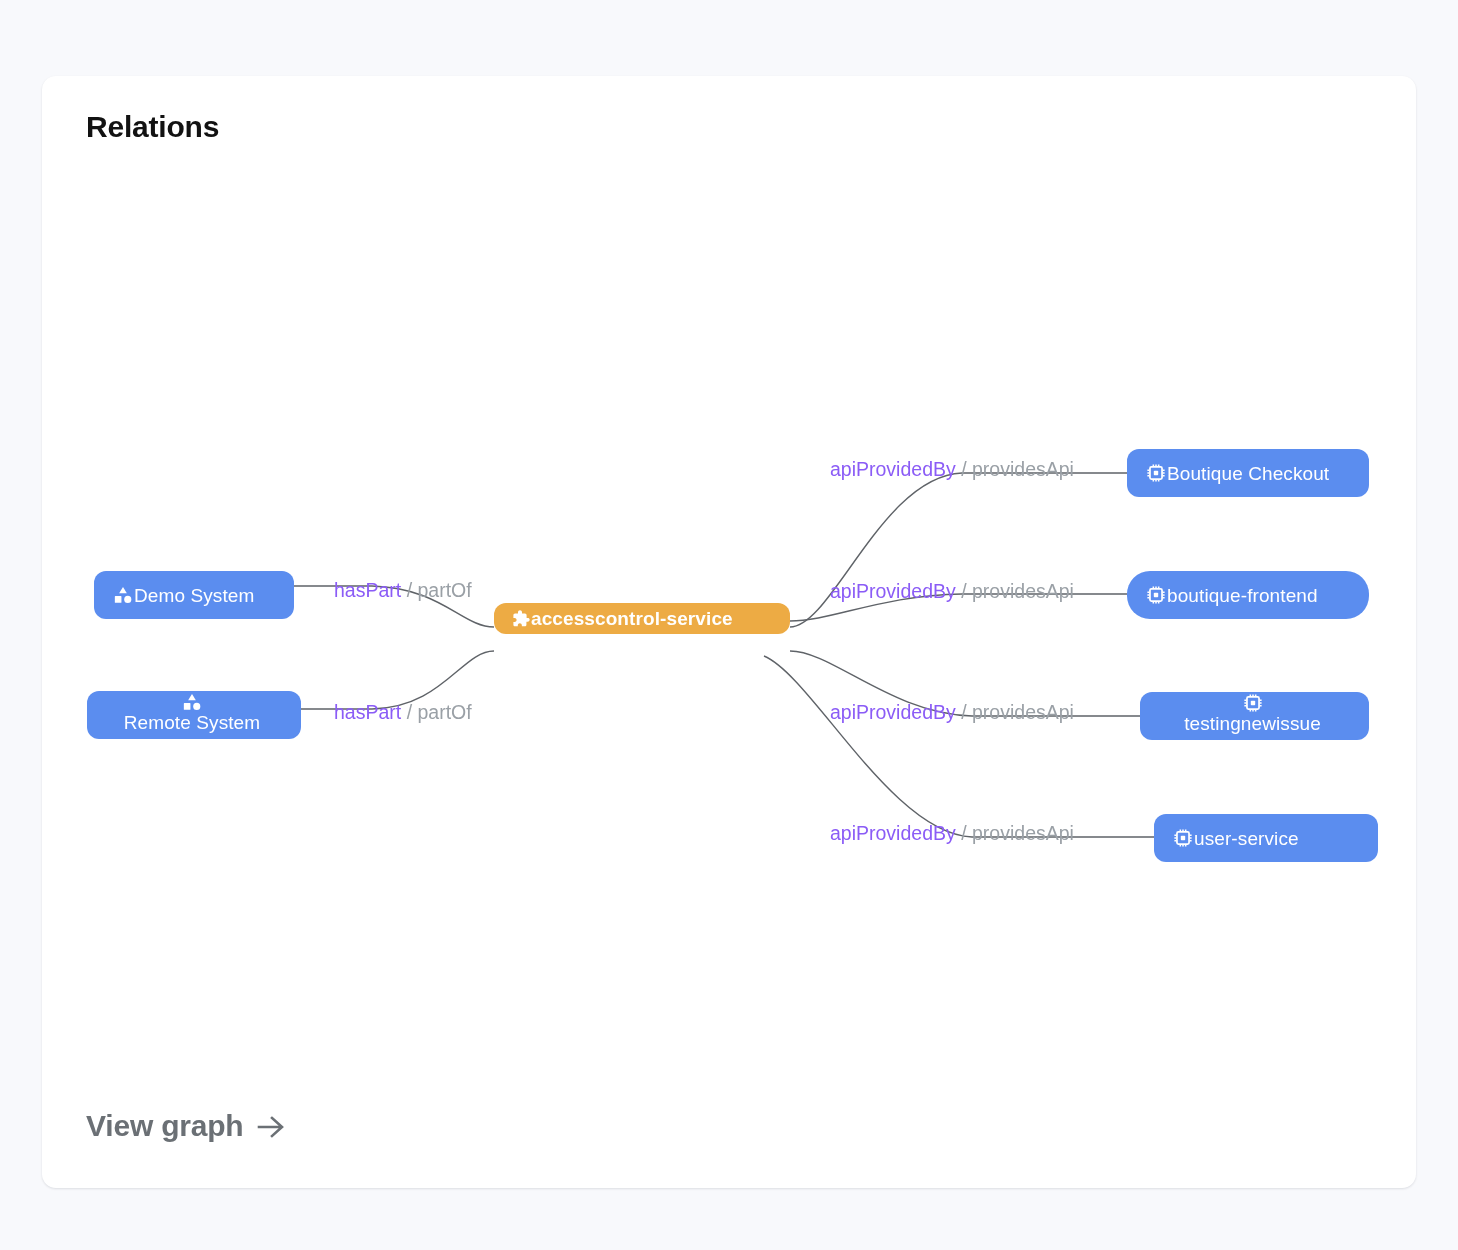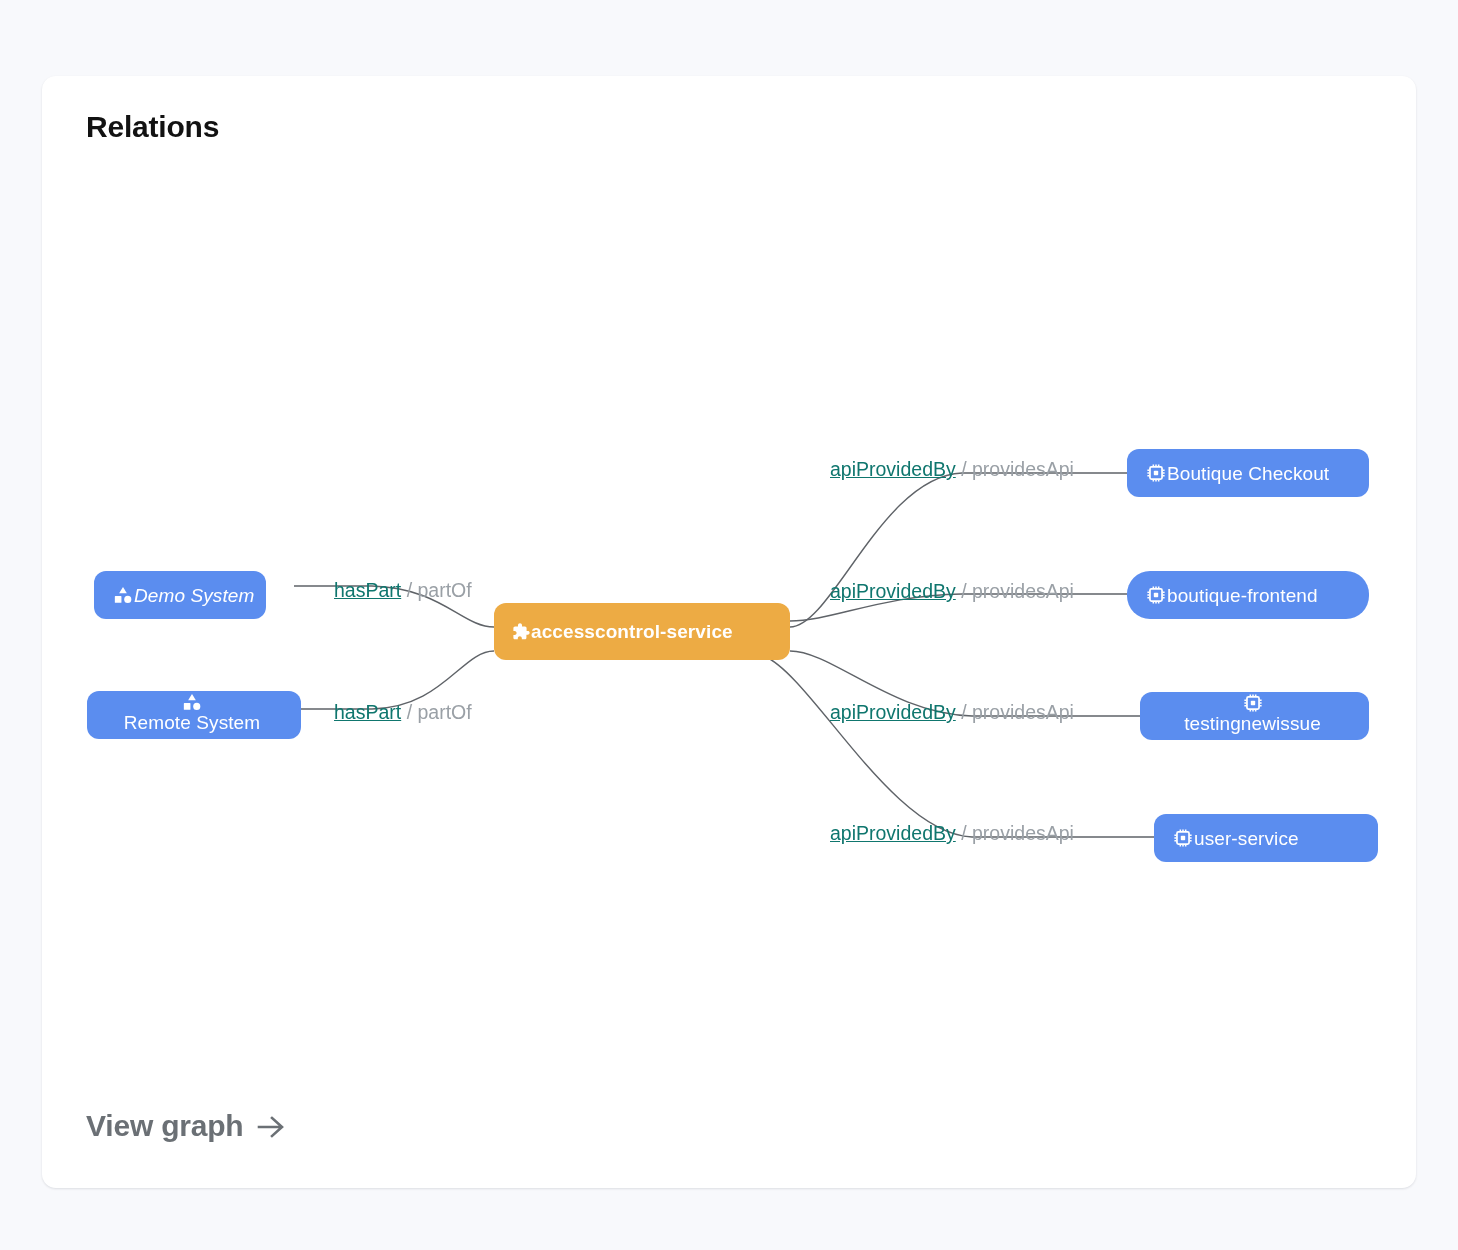--- a/index.html
+++ b/index.html
@@ -69,21 +69,21 @@
     white-space: nowrap;
     color: #ffffff;
     font-size: 19px;
     letter-spacing: 0.1px;
   }
   .node.system   { background: #5b8def; }
   .node.resource { background: #5b8def; }
   .node.center   {
     background: #edab44;
     font-weight: bold;
-    height: 57px;
+    height: 31px;
     font-size: 19px;
     padding-left: 15px;
   }
   .node .ico {
     display: inline-flex;
     align-items: center;
     justify-content: center;
     width: 22px;
     height: 22px;
     flex: 0 0 22px;
@@ -91,21 +91,21 @@
   .node .ico svg { display: block; }
   .node .label { line-height: 1; }
 
   
   .edge-label {
     position: absolute;
     font-size: 19.5px;
     white-space: nowrap;
     line-height: 1;
   }
-  .edge-label .fwd { color: #0f766e; text-decoration: underline; }
+  .edge-label .fwd { color: #8b5cf6; }
   .edge-label .sep { color: #9aa0a6; }
   .edge-label .rev { color: #9aa0a6; }
 
   
   .view-graph {
     position: absolute;
     left: 44px;
     top: 1018px;
     display: flex;
     align-items: center;
@@ -141,21 +141,21 @@
       </svg>
     <div class="nodes-layer">
         <div class="node center" style="left: 452px; top: 527px; width: 296px;">
           <span class="ico">
             <svg width="22" height="22" viewBox="0 0 24 24">
               <path fill="#fff" d="M20.5 11h-1.3V7.8c0-1-.8-1.8-1.8-1.8h-3.2V4.7c0-1.2-1-2.2-2.2-2.2S9.8 3.5 9.8 4.7V6H6.6c-1 0-1.8.8-1.8 1.8v3h1.3c1.2 0 2.2 1 2.2 2.2S7.3 15.2 6.1 15.2H4.8v3c0 1 .8 1.8 1.8 1.8h3v-1.3c0-1.2 1-2.2 2.2-2.2s2.2 1 2.2 2.2V20h3.2c1 0 1.8-.8 1.8-1.8V15h1.3c1.2 0 2.2-1 2.2-2.2S21.7 11 20.5 11z"></path>
             </svg>
           </span>
           <span class="label">accesscontrol-service</span>
         </div>
-        <div class="node system" style="left: 52px; top: 495px; width: 172px; font-style: italic;">
+        <div class="node system" style="left: 52px; top: 495px; width: 200px;">
           <span class="ico">
             <svg width="22" height="22" viewBox="0 0 24 24">
               <path fill="#fff" d="M12 3.2 L16.2 10.2 H7.8 Z"></path>
               <rect fill="#fff" x="3.1" y="13.2" width="7.2" height="7.2" rx="0.6"></rect>
               <circle fill="#fff" cx="17.2" cy="16.8" r="3.9"></circle>
             </svg>
           </span>
           <span class="label">Demo System</span>
         </div>
         <div class="node system" style="left: 45px; top: 615px; width: 214px; flex-direction: column;">

